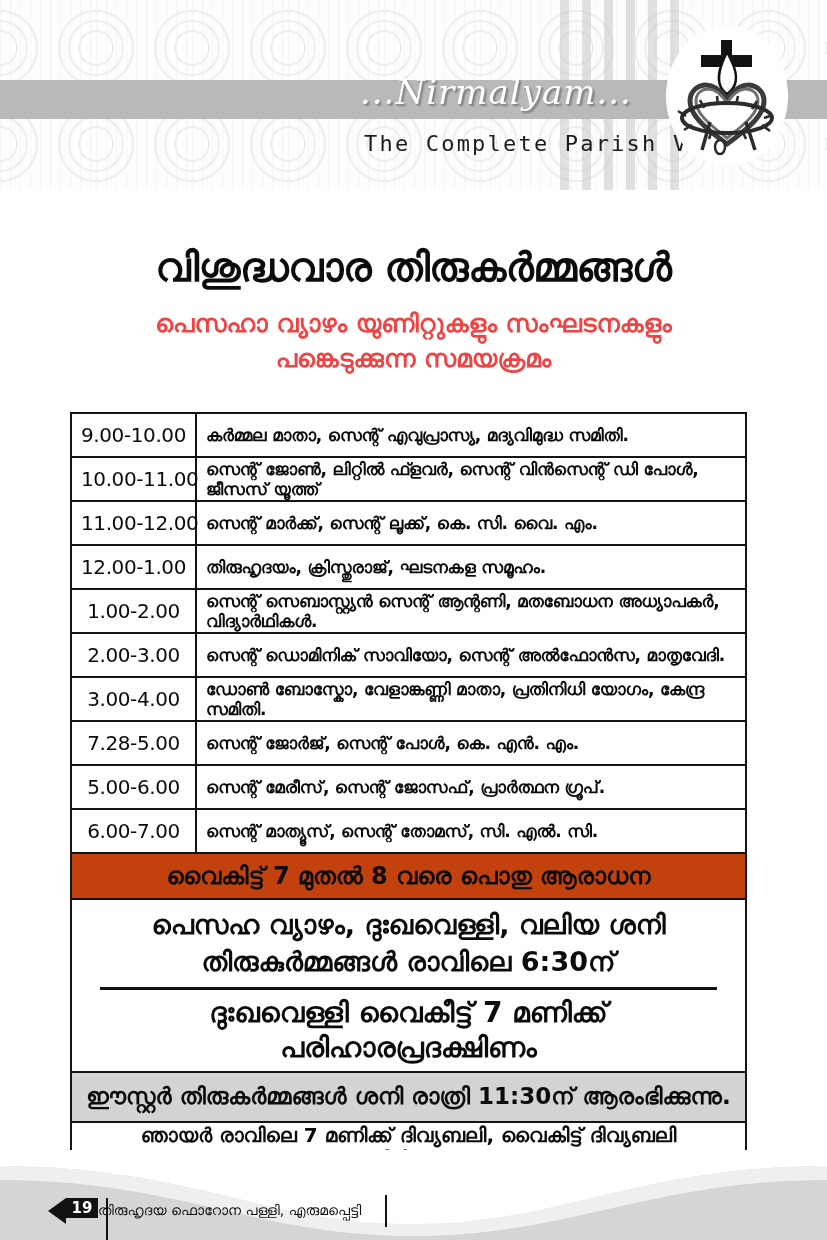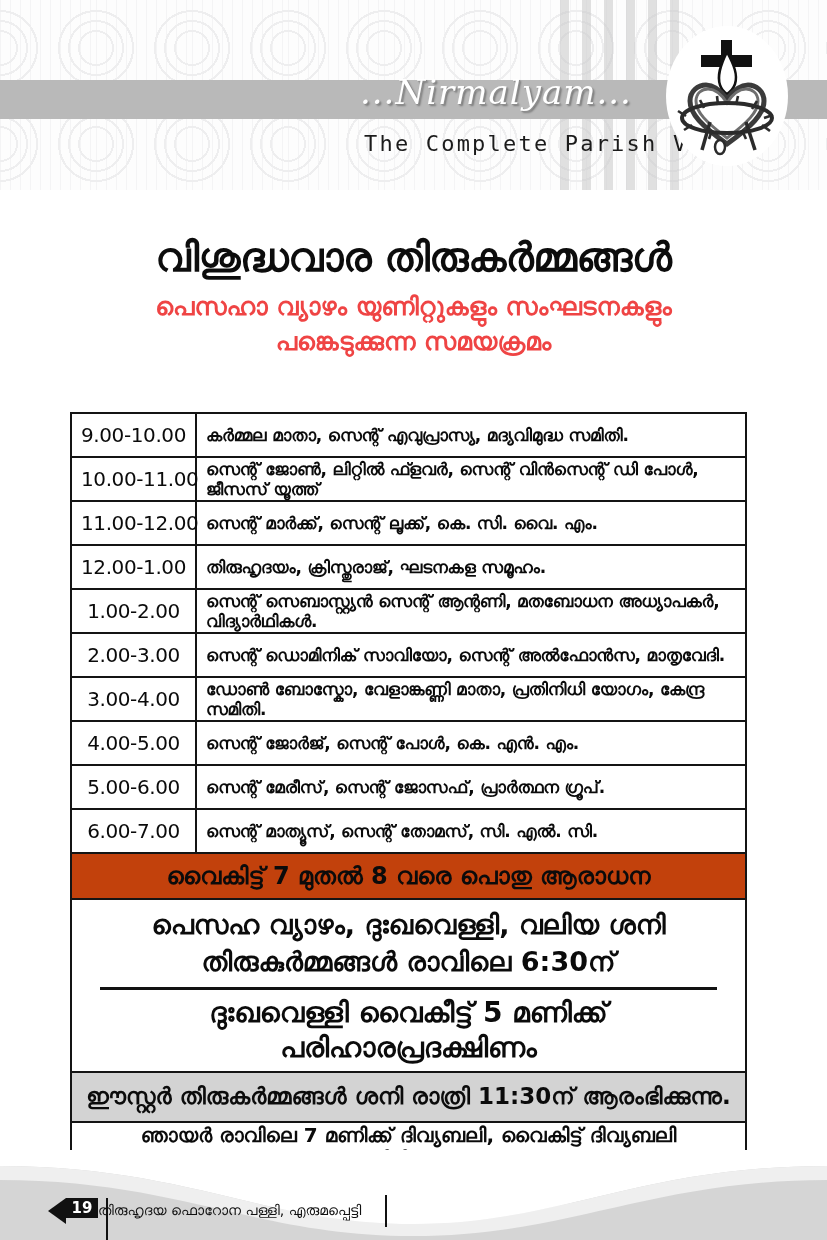--- a/index.html
+++ b/index.html
@@ -141,21 +141,21 @@
     left: 0; top: 228px;
     width: 827px;
     text-align: center;
   }
   .doc-title {
     font-family: "DejaVu Sans", sans-serif;
     font-size: 40px;
     font-weight: bold;
     color: #0c0c0c;
     line-height: 1.18;
-    margin: 6px;
+    margin: 16px;
     letter-spacing: -0.5px;
   }
   .doc-sub {
     font-family: "DejaVu Sans", sans-serif;
     font-size: 25px;
     font-weight: bold;
     color: #ef4444;
     line-height: 1.32;
     margin: 9px 0 0 0;
   }
@@ -376,42 +376,42 @@
     </tr>
     <tr>
       <td class="col-time">2.00-3.00</td>
       <td class="col-desc">സെന്റ് ഡൊമിനിക് സാവിയോ, സെന്റ് അൽഫോൻസ, മാതൃവേദി.</td>
     </tr>
     <tr>
       <td class="col-time">3.00-4.00</td>
       <td class="col-desc">ഡോൺ ബോസ്കോ, വേളാങ്കണ്ണി മാതാ, പ്രതിനിധി  യോഗം, കേന്ദ്ര സമിതി.</td>
     </tr>
     <tr>
-      <td class="col-time">4.00-5.00</td>
+      <td class="col-time">7.28-5.00</td>
       <td class="col-desc">സെന്റ് ജോർജ്, സെന്റ് പോൾ, കെ. എൻ. എം.</td>
     </tr>
     <tr>
       <td class="col-time">5.00-6.00</td>
       <td class="col-desc">സെന്റ് മേരീസ്, സെന്റ് ജോസഫ്, പ്രാർത്ഥന ഗ്രൂപ്.</td>
     </tr>
     <tr>
       <td class="col-time">6.00-7.00</td>
       <td class="col-desc">സെന്റ് മാത്യൂസ്, സെന്റ് തോമസ്, സി. എൽ. സി.</td>
     </tr>
 
     <tr class="row-band">
       <td colspan="2">വൈകിട്ട് 7 മുതൽ 8 വരെ പൊതു ആരാധന</td>
     </tr>
 
     <tr class="row-free">
       <td colspan="2">
         <div class="free-l1">പെസഹ വ്യാഴം, ദുഃഖവെള്ളി, വലിയ ശനി</div>
         <div class="free-l1">തിരുകുർമ്മങ്ങൾ രാവിലെ 6:30ന്</div>
         <div class="free-rule"></div>
-        <div class="free-l3">ദുഃഖവെള്ളി വൈകീട്ട് 5 മണിക്ക് പരിഹാരപ്രദക്ഷിണം</div>
+        <div class="free-l3">ദുഃഖവെള്ളി വൈകീട്ട് 7 മണിക്ക് പരിഹാരപ്രദക്ഷിണം</div>
       </td>
     </tr>
 
     <tr class="row-note-gray">
       <td colspan="2">ഈസ്റ്റർ തിരുകർമ്മങ്ങൾ ശനി രാത്രി 11:30ന് ആരംഭിക്കുന്നു.</td>
     </tr>
 
     <tr class="row-note-white">
       <td colspan="2">ഞായർ രാവിലെ 7 മണിക്ക് ദിവ്യബലി, വൈകിട്ട് ദിവ്യബലി ഉണ്ടായിരിക്കുന്നതല്ല.</td>
     </tr>

